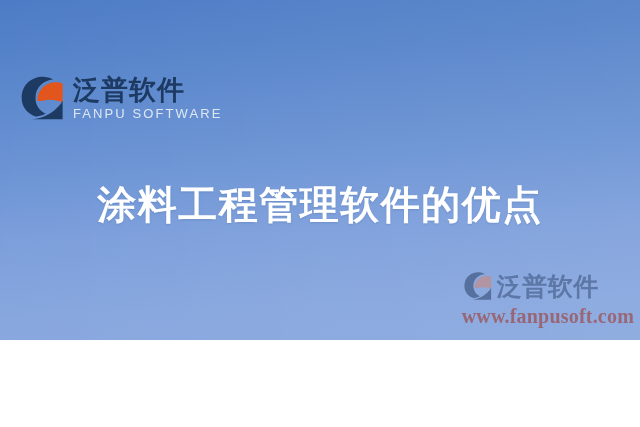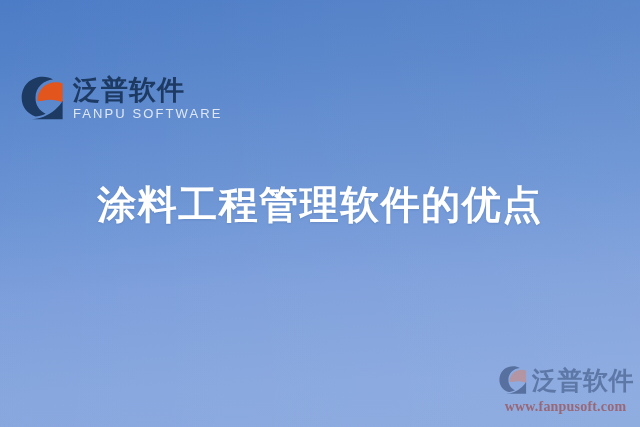--- a/index.html
+++ b/index.html
@@ -8,21 +8,21 @@
     padding: 0;
     background: #ffffff;
   }
   body {
     font-family: "Liberation Sans", "DejaVu Sans", sans-serif;
   }
 
   #banner {
     position: relative;
     width: 640px;
-    height: 427px;
+    height: 340px;
     overflow: hidden;
     
     background: linear-gradient(178deg,
         #4d7cc6 0%,
         #5482c9 14%,
         #6a93d4 46%,
         #7c9edb 66%,
         #86a6de 88%,
         #88a7de 100%);
   }
@@ -128,21 +128,21 @@
     font-size: 25px;
     font-weight: 700;
     color: #4b6391;
     opacity: 0.78;
     letter-spacing: 0.5px;
     white-space: nowrap;
     line-height: 1;
   }
   #watermark .wm-url {
     font-family: "Liberation Serif", "DejaVu Serif", serif;
-    font-size: 14px;
+    font-size: 20px;
     font-weight: 700;
     color: #9d4f52;
     opacity: 0.80;
     letter-spacing: 0.2px;
     white-space: nowrap;
     margin-top: 4px;
     text-align: center;
   }
 </style>
 </head>

